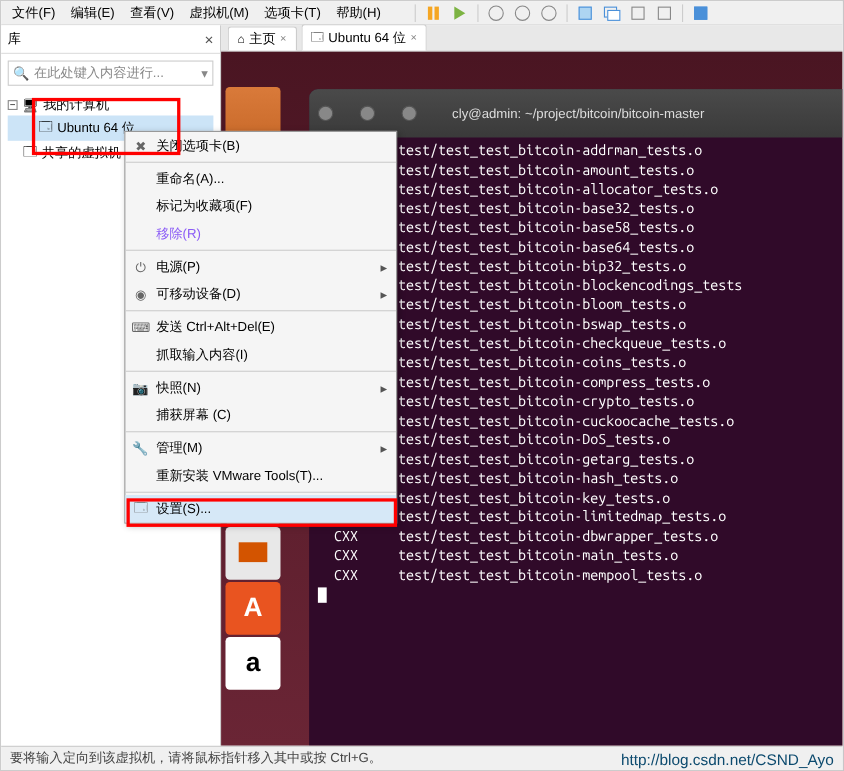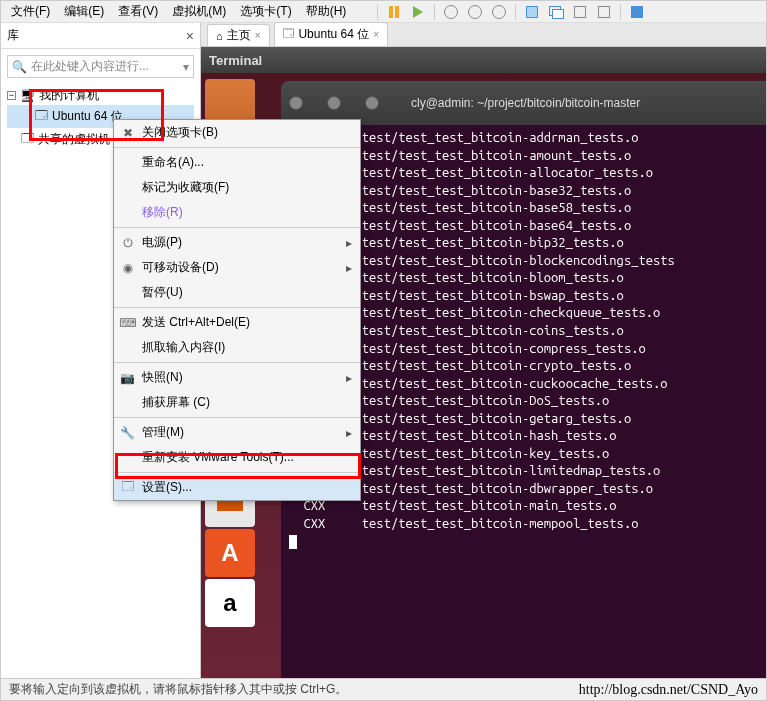--- a/index.html
+++ b/index.html
@@ -56,21 +56,21 @@
 .cursor{ display:inline-block; width:8px; height:14px; background:#fff; vertical-align:middle;}
 .ctx { position:absolute; left:112px; top:118px; width:248px; background:#f5f5f5; border:1px solid #999; box-shadow:2px 2px 6px rgba(0,0,0,0.3); z-index:40; font-size:12px;}
 .ctx .sep{ height:1px; background:#ccc; margin:2px 0;}
 .ctx .item{ display:flex; align-items:center; padding:4px 8px 4px 28px; position:relative; white-space:nowrap;}
 .ctx .item.dis{ color:#8b5cf6;}
 .ctx .item .arrow{ margin-left:auto; color:#555;}
 .ctx .item.hov{ background:#d6e8f7;}
 .ctx .ico{ position:absolute; left:6px; width:16px; height:16px; display:flex; align-items:center; justify-content:center; color:#666;}
 .redbox2{ position:absolute; left:114px; top:452px; width:246px; height:26px; border:3px solid red; z-index:60; pointer-events:none;}
 .status{ position:absolute; bottom:0; left:0; right:0; height:22px; background:#f0f0f0; border-top:1px solid #ccc; display:flex; align-items:center; padding:4px 8px; font-size:12px; color:#444;}
-.status .wm{ margin-left:auto; color:#000000; font-size:14px;font-family:Liberation Serif, serif;}
+.status .wm{ margin-left:auto; color:#0c4a6e; font-size:14px;}
 </style>
 </head>
 <body>
 
 <div class="menubar">
   <span class="mi">文件(F)</span>
   <span class="mi">编辑(E)</span>
   <span class="mi">查看(V)</span>
   <span class="mi">虚拟机(M)</span>
   <span class="mi">选项卡(T)</span>
@@ -152,23 +152,20 @@
         <span>主页</span>
         <span class="cx">×</span>
       </div>
       <div class="tab">
         <span class="hi">🗔</span>
         <span>Ubuntu 64 位</span>
         <span class="cx">×</span>
       </div>
     </div>
     <div class="vm">
-      <div class="termbar">
-        <span>Terminal</span>
-      </div>
       <div class="dock">
         <div class="di fold"></div>
         <div class="di fold"></div>
         <div class="di"></div>
         <div class="di" style="background:#333;"></div>
         <div class="di"></div>
         <div class="di"></div>
         <div class="di"></div>
         <div class="di browser"></div>
         <div class="di imp"></div>
@@ -234,23 +231,20 @@
   <div class="item">
       <span class="ico">⏻</span>
       <span>电源(P)</span>
       <span class="arrow">▸</span>
     </div>
   <div class="item">
       <span class="ico">◉</span>
       <span>可移动设备(D)</span>
       <span class="arrow">▸</span>
     </div>
-  <div class="item">
-      <span>暂停(U)</span>
-    </div>
   <div class="sep"></div>
   <div class="item">
       <span class="ico">⌨</span>
       <span>发送 Ctrl+Alt+Del(E)</span>
     </div>
   <div class="item">
       <span>抓取输入内容(I)</span>
     </div>
   <div class="sep"></div>
   <div class="item">

